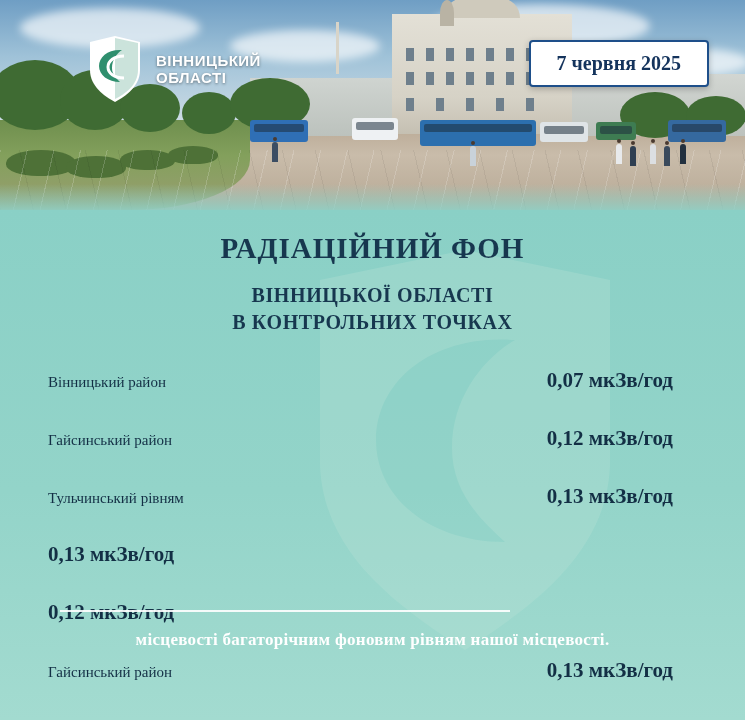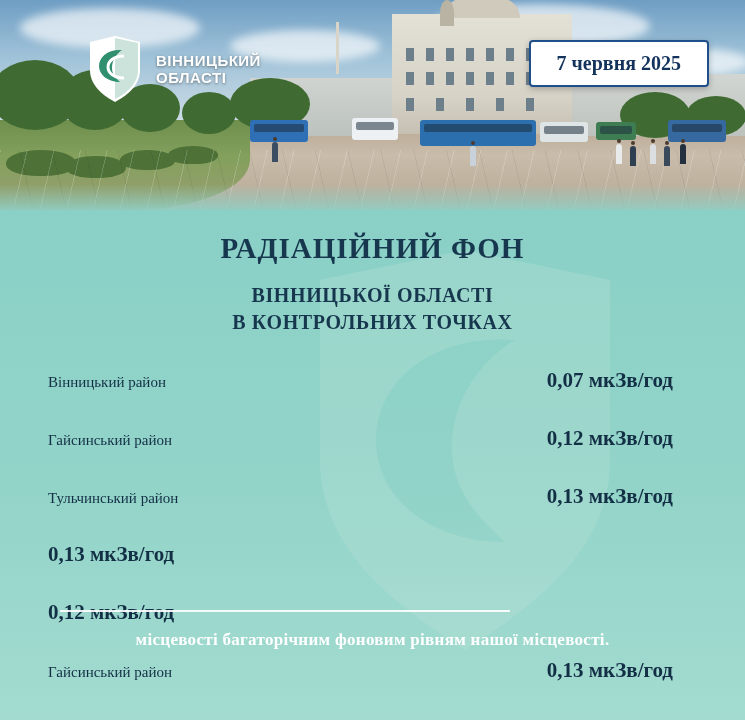--- a/index.html
+++ b/index.html
@@ -427,21 +427,21 @@
     <div class="rows">
       <div class="row">
         <span class="name">Вінницький район</span>
         <span class="value">0,07 мкЗв/год</span>
       </div>
       <div class="row">
         <span class="name">Гайсинський район</span>
         <span class="value">0,12 мкЗв/год</span>
       </div>
       <div class="row">
-        <span class="name">Тульчинський район</span>
+        <span class="name">Тульчинський рівням</span>
         <span class="value">0,13 мкЗв/год</span>
       </div>
       <div class="row">
         <span class="value">0,13 мкЗв/год</span>
       </div>
       <div class="row">
         <span class="value">0,12 мкЗв/год</span>
       </div>
       <div class="row">
         <span class="name">Гайсинський район</span>

